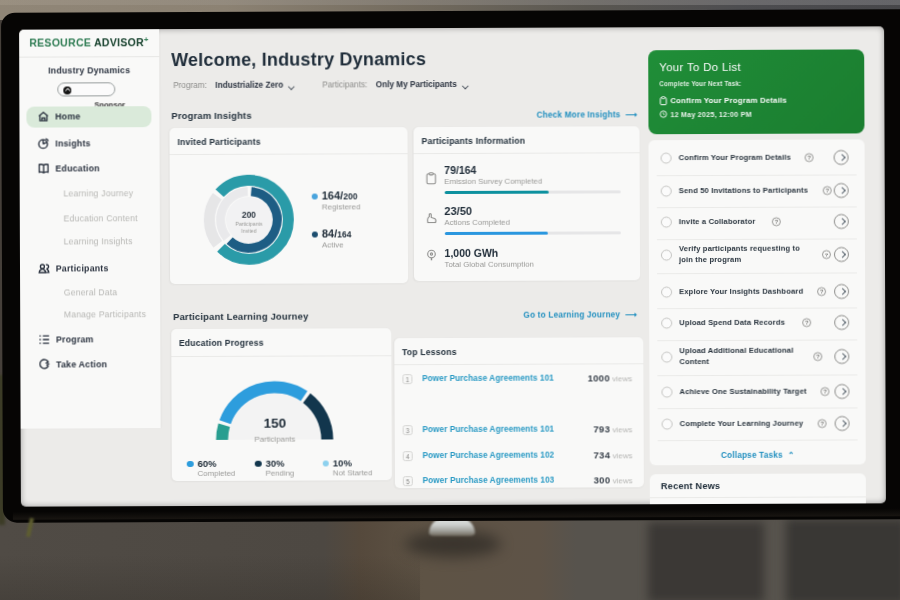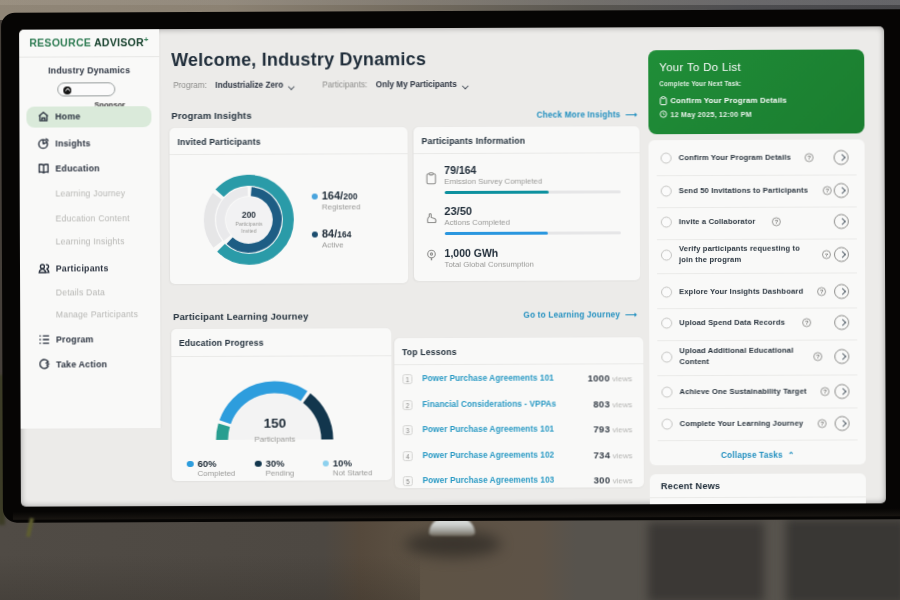--- a/index.html
+++ b/index.html
@@ -37,21 +37,21 @@
   #logo .r { color:#2e7d53; } #logo .a { color:#14402b; } #logo sup { color:#2e7d53; font-size:8px; }
   #sbdiv { left:0; top:27px; width:140px; border-top:1px solid #eaeae8; }
   #orgname { left:0; top:36px; width:140px; text-align:center; font-weight:700; font-size:8.8px; color:#2b3340; letter-spacing:.2px; }
   #sponsor { left:38px; top:53px; width:58px; height:14px; border:1px solid #9aa0a0; border-radius:8px; background:#fff; }
   #sponsor .dot { position:absolute; left:5px; top:2.5px; width:8px; height:8px; border-radius:50%; background:#141414; }
   #sponsor .dot:after { content:""; position:absolute; left:2px; top:2px; width:3px; height:3px; border-radius:50%; border:1px solid #fff; border-right-color:transparent; border-bottom-color:transparent; transform:rotate(45deg); }
   #sponsor .t { position:absolute; left:17px; top:17px; font-size:7.6px; font-weight:700; color:#333;margin-left:19px; }
   .navitem { left:0; width:140px; height:22px; }
   .navitem .ic { position:absolute; left:17.5px; top:50%; transform:translateY(-50%); width:12px; height:12px; }
   .navitem .lb { position:absolute; left:35.8px; top:50%; transform:translateY(-50%); font-size:8.8px; font-weight:700; color:#2b3340; letter-spacing:.2px; white-space:nowrap; }
-  .navsub { left:0; width:140px; height:20px; }
+  .navsub { left:8px; width:140px; height:20px; }
   .navsub .lb { position:absolute; left:35.8px; top:50%; transform:translateY(-50%); font-size:8.6px; color:#b9b9b6; letter-spacing:.2px; white-space:nowrap; }
   #homepill { left:6.7px; top:77px; width:125px; height:21px; background:#ddeedd; border-radius:8px; }
   svg.sic { stroke:#2b3340; fill:none; stroke-width:1.35; }
 
   
   #h1 { left:152px; top:21px; font-size:18px; font-weight:700; color:#1f2d3a; letter-spacing:.2px; }
   .filters { top:52px; font-size:8.2px; color:#8e8e8c; }
   .filters b { margin-left:4px; }
   .filters b { color:#2b3340; font-weight:700; }
   .chev { display:inline-block; width:7px; height:4.5px; position:relative; margin-left:5px; }
@@ -151,21 +151,21 @@
         <div class="lb">Learning Insights</div>
       </div>
     <div class="abs navitem" style="top:228.4px;">
       <svg class="ic sic" viewBox="0 0 12 12">
           <circle cx="4.4" cy="4" r="2"></circle>
           <path d="M1.2 10 C1.4 7.8 2.7 6.7 4.4 6.7 C6.1 6.7 7.4 7.8 7.6 10 Z M7.8 2.3 a2 2 0 1 1 .5 3.8 M8.6 6.8 C10 7 10.7 8.2 10.8 9.9 H7.9"></path>
         </svg>
       <div class="lb">Participants</div>
     </div>
     <div class="abs navsub" style="top:252.5px;">
-        <div class="lb">Details Data</div>
+        <div class="lb">General Data</div>
       </div>
     <div class="abs navsub" style="top:275.3px;">
         <div class="lb">Manage Participants</div>
       </div>
     <div class="abs navitem" style="top:299px;">
       <svg class="ic sic" viewBox="0 0 12 12">
           <path d="M1.2 2.4 H2.6 M1.2 6 H2.6 M1.2 9.6 H2.6 M4.6 2.4 H10.8 M4.6 6 H10.8 M4.6 9.6 H10.8"></path>
         </svg>
       <div class="lb">Program</div>
     </div>
@@ -259,25 +259,20 @@
     </div>
 
     <div class="abs card" style="left:373.8px; top:310px; width:249.5px; height:149.6px;">
       <div class="cardtitle">Top Lessons</div>
       <div class="carddiv"></div>
       <div class="lrow" style="top:31.1px;">
         <span class="badge">1</span>
           <span class="ltx">Power Purchase Agreements 101</span>
         <span class="lviews"><b>1000</b> <i>views</i></span>
       </div>
-      <div class="lrow" style="top:56.5px;">
-        <span class="badge">2</span>
-          <span class="ltx">Financial Considerations - VPPAs</span>
-        <span class="lviews"><b>803</b> <i>views</i></span>
-      </div>
       <div class="lrow" style="top:82.4px;">
         <span class="badge">3</span>
           <span class="ltx">Power Purchase Agreements 101</span>
         <span class="lviews"><b>793</b> <i>views</i></span>
       </div>
       <div class="lrow" style="top:107.7px;">
         <span class="badge">4</span>
           <span class="ltx">Power Purchase Agreements 102</span>
         <span class="lviews"><b>734</b> <i>views</i></span>
       </div>

